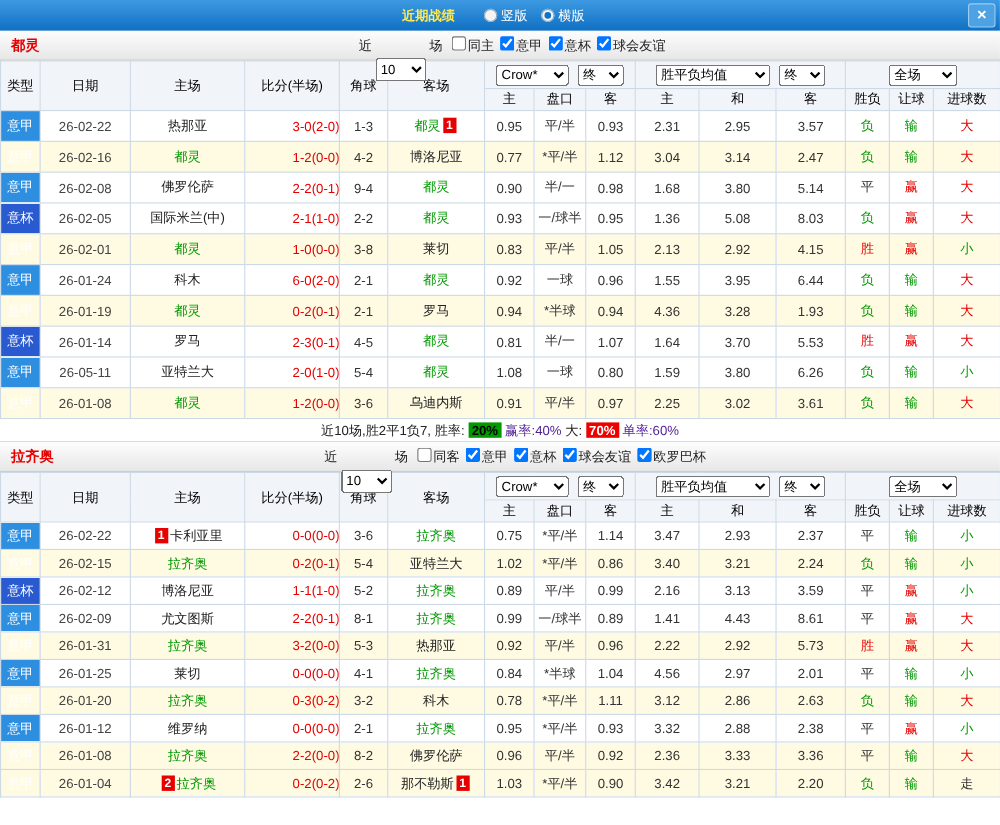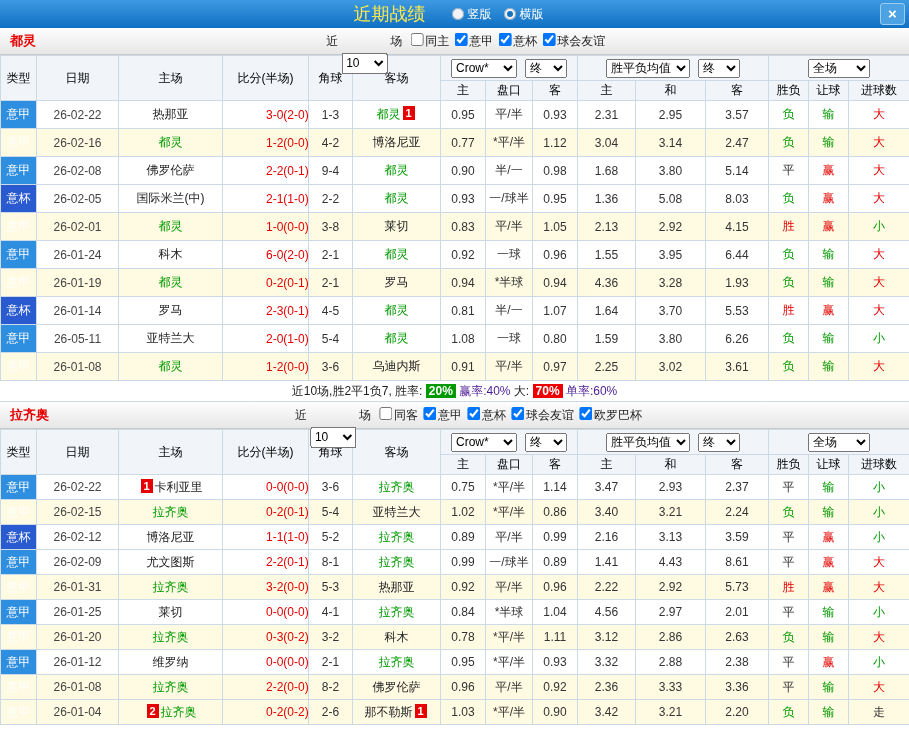--- a/index.html
+++ b/index.html
@@ -2,21 +2,21 @@
 <html><head>
 <meta charset="utf-8">
 <style>
   * { box-sizing: border-box; margin: 0; padding: 0; }
   html,body { background:#fff; }
   body { font-family: "Liberation Sans", "DejaVu Sans", sans-serif; font-size:12px; }
   .app { width:909px; height:750px; overflow:hidden; background:#fff; position:relative; }
 
   
   .titlebar { height:28px; background:linear-gradient(#3d9ae2,#0f6fc2); display:flex; align-items:center; justify-content:center; position:relative; color:#fff; }
-  .tb-title { color:#ffe84d; font-weight:normal; font-size:18px; margin-right:26px; }
+  .tb-title { color:#ffe84d; font-weight:bold; font-size:12px; margin-right:26px; }
   .tb-radio { display:inline-flex; align-items:center; margin-right:12px; cursor:pointer; font-size:12px; color:#fff; }
   .radio { width:12px; height:12px; border-radius:50%; background:#f4f4f4; box-shadow:inset 0 0 0 1px #8aa8c0; display:inline-block; margin-right:4px; position:relative; }
   .radio.sel::after { content:""; position:absolute; left:3px; top:3px; width:6px; height:6px; border-radius:50%; background:#1272c0; }
   .tb-close { position:absolute; right:4px; top:3px; width:25px; height:22px; line-height:20px; text-align:center; background:#4da2e4; border:1px solid #9ccdf2; border-radius:3px; color:#fff; font-size:15px; font-weight:bold; cursor:pointer; }
 
   
   .section-bar { position:relative; height:27px; background:linear-gradient(#fdfdfd,#e7e7e7); border-bottom:1px solid #c9c9c9; display:flex; align-items:center; padding:0 10px; }
   .team-name { color:#e60000; font-weight:bold; font-size:13px; }
   .filters { position:absolute; left:50%; transform:translateX(-46%); display:flex; align-items:center; gap:3px; white-space:nowrap; color:#222; }
   .filters select { font-size:12px; height:21px;margin-top:44px; }
@@ -25,41 +25,41 @@
   .cb input { width:13px; height:13px; margin:0 2px 0 0; }
 
   
   table { border-collapse:collapse; table-layout:fixed; width:909px; }
   th, td { border:1px solid #ccd9e6; text-align:center; overflow:hidden; white-space:nowrap; padding:0; }
   thead th { background:#f1f5fa; font-weight:normal; color:#000; font-size:12px; }
   .group-row th { height:25px; }
   .cols-row th { height:20px; }
   .sel-wrap { display:flex; align-items:center; justify-content:center; gap:8px; }
   .sel-wrap select { font-size:12px; height:19px; }
-  .sel-odds { width:66px; } .sel-final { width:42px; } .sel-avg { width:84px; } .sel-full { width:62px; }
+  .sel-odds { width:66px; } .sel-final { width:42px; } .sel-avg { width:104px; } .sel-full { width:62px; }
 
   tbody td { color:#333; background:#fff; font-size:12px; }
   .t0 tbody td { height:28px; }
   .t1 tbody td { height:25px; }
   tr.hl td { background:#fffbe2; }
   td.jia { background:#2e8fe0; color:#fff; }
   td.cup { background:#2a5ad0; color:#fff; }
   td.date { color:#444; }
   td.score { color:#e60000;padding-left:43px; }
   .team { color:#222; }
   .team.focus { color:#009900; }
   .badge { display:inline-block; min-width:12px; height:14px; line-height:14px; background:#e60000; color:#fff; font-size:11px; font-weight:bold; padding:0 1px; margin:0 2px; vertical-align:1px; }
   td.c-red { color:#e60000; }
   td.c-green { color:#009900; }
   td.c-dark { color:#333; }
 
   
   .summary { height:21px; line-height:21px; text-align:center; border-bottom:1px solid #ccd9e6; background:#fff; font-size:12px; color:#222; }
   .summary span { white-space:pre; }
-  .seg-green { background:#009900; color:#ffffff; padding:0 3px; font-weight:bold; }
+  .seg-green { background:#009900; color:#000000; padding:0 3px; font-weight:bold; }
   .seg-red { background:#ee0000; color:#fff; padding:0 3px; font-weight:bold; }
   .seg-blue { color:#4c1d95; }
   .seg-plain { color:#222; }
 </style>
 </head>
 <body>
 
 <div class="app">
 
   <div class="titlebar">

